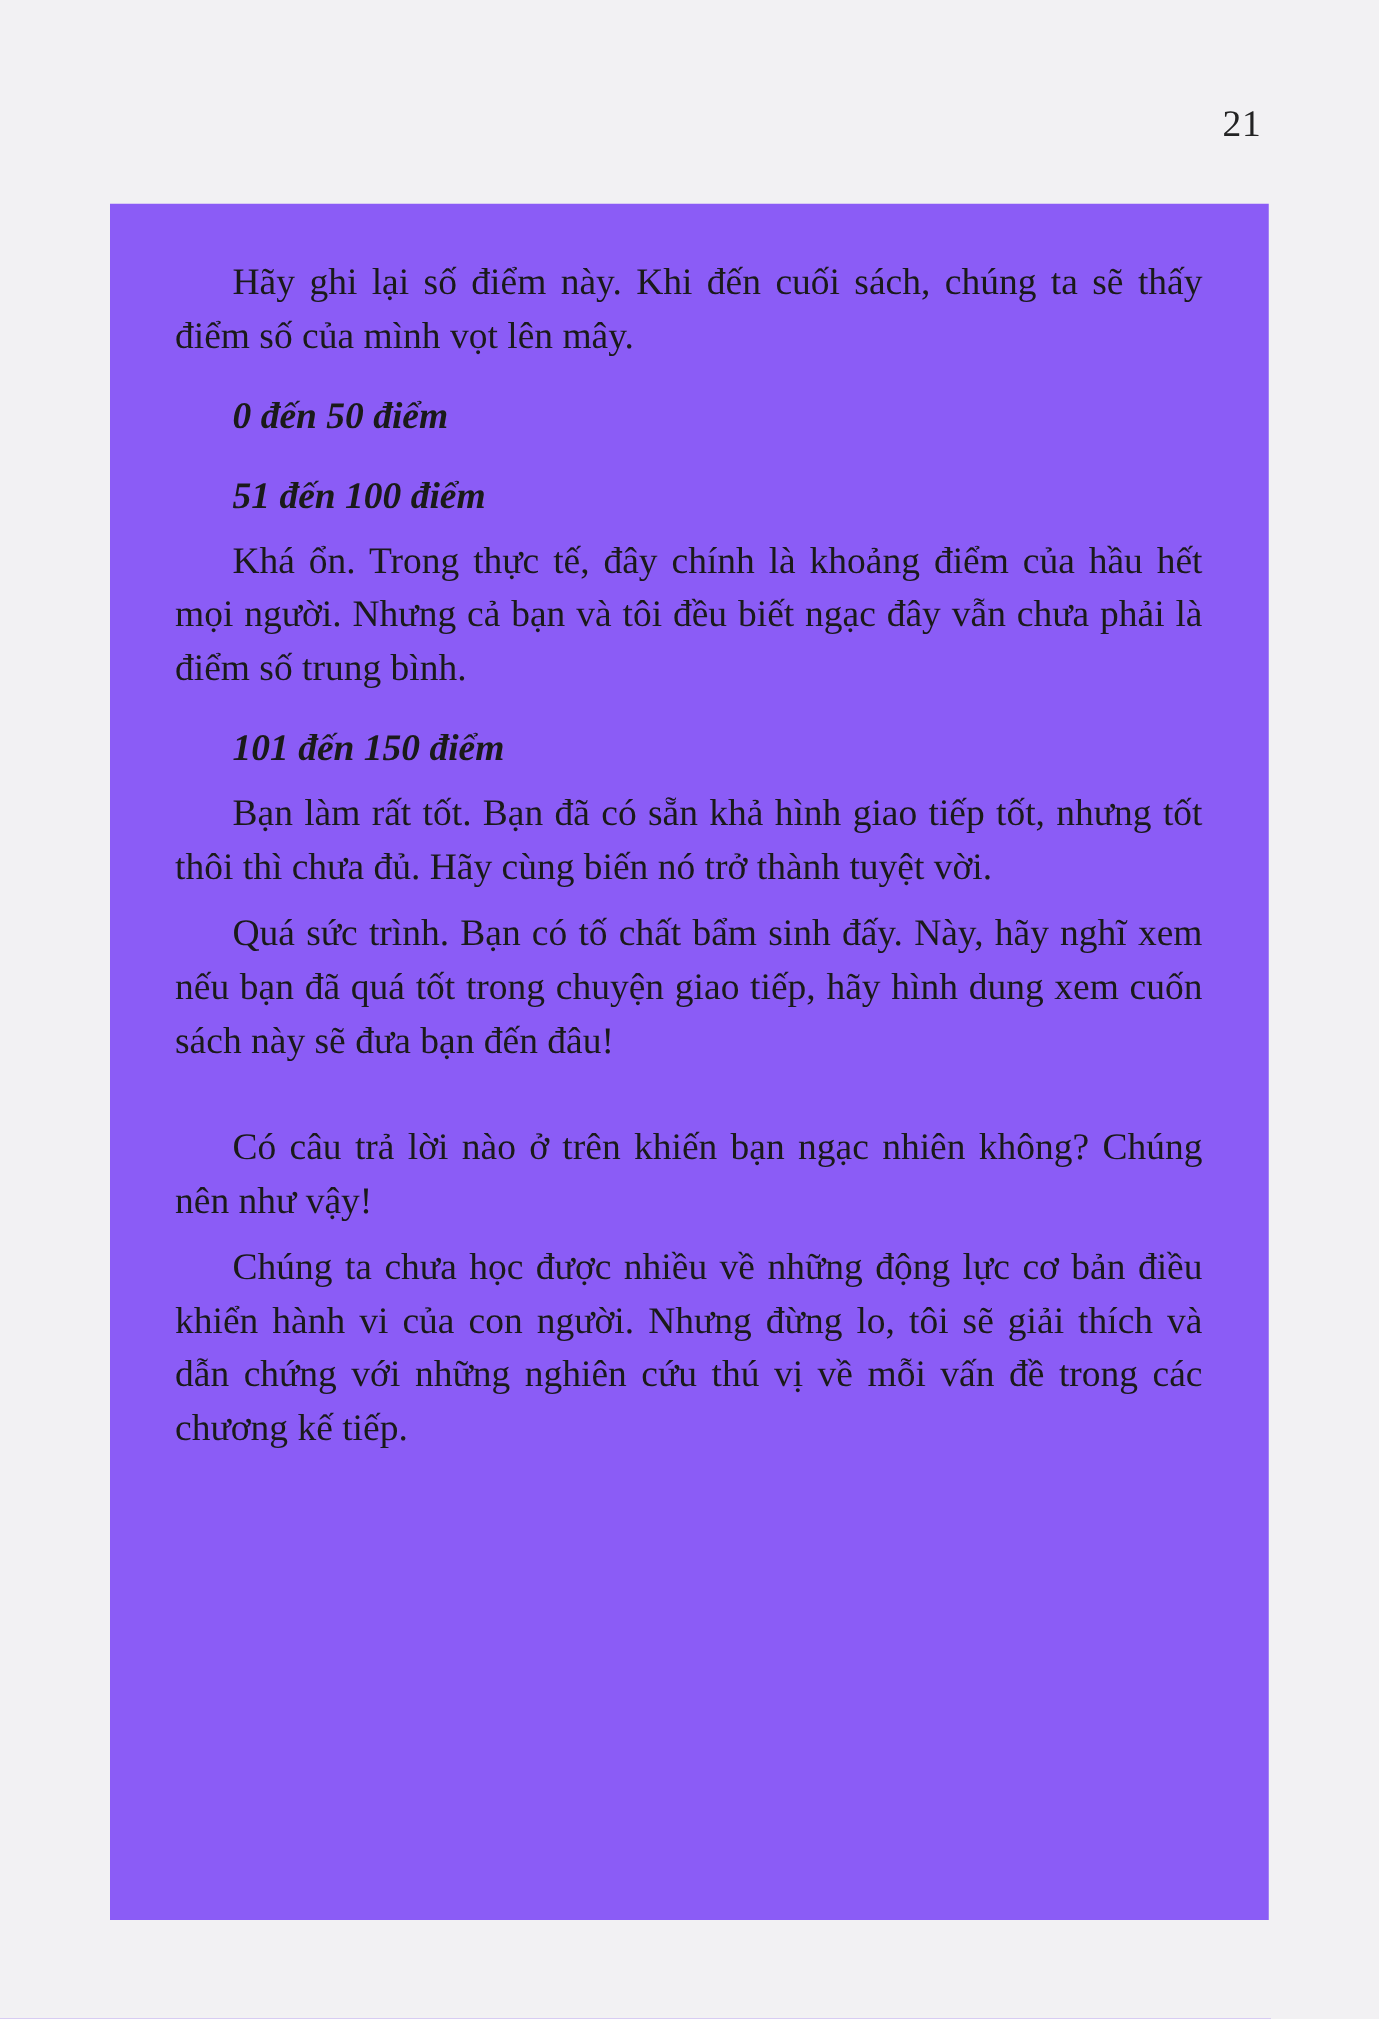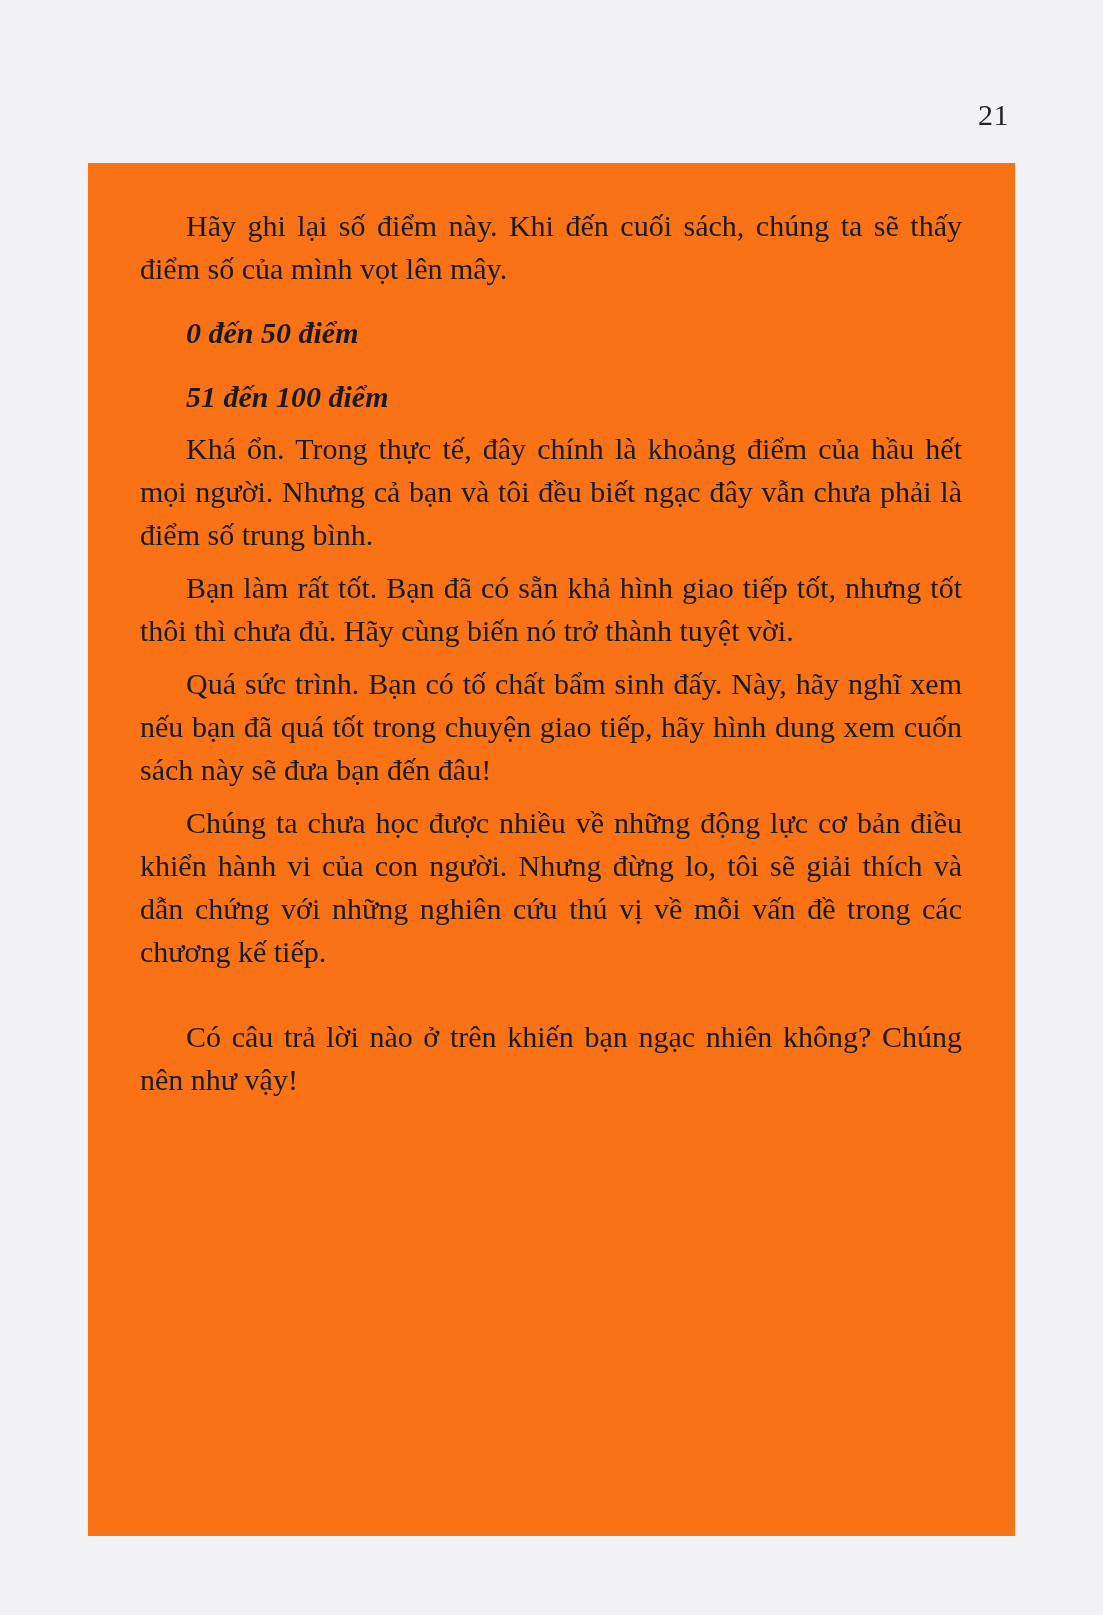--- a/index.html
+++ b/index.html
@@ -10,33 +10,33 @@
     width: 1103px;
     height: 1615px;
     background: #f2f1f3;
     overflow: hidden;
     position: relative;
     font-family: "Liberation Serif", "DejaVu Serif", serif;
   }
   .page-number {
     position: absolute;
     left: 978px;
-    top: 99px;
+    top: 84px;
     font-size: 30px;
     line-height: 32px;
     color: #232323;
     letter-spacing: 0.5px;
   }
   .book-page {
     position: absolute;
     left: 88px;
     top: 163px;
     width: 927px;
     height: 1373px;
-    background: #f97316;
+    background: #8b5cf6;
     box-sizing: border-box;
     padding: 41px 53px 0 52px;
   }
   .page-body {
     font-size: 30px;
     line-height: 43px;
     color: #1a1a1a;
     text-align: justify;
   }
   .page-body .para {
@@ -57,18 +57,19 @@
 <body>
 
 <div class="page-number">21</div>
 
 <div class="book-page">
   <div class="page-body">
       <div class="para">Hãy ghi lại số điểm này. Khi đến cuối sách, chúng ta sẽ thấy điểm số của mình vọt lên mây.</div>
       <div class="heading">0 đến 50 điểm</div>
       <div class="heading">51 đến 100 điểm</div>
       <div class="para">Khá ổn. Trong thực tế, đây chính là khoảng điểm của hầu hết mọi người. Nhưng cả bạn và tôi đều biết ngạc đây vẫn chưa phải là điểm số trung bình.</div>
+      <div class="heading">101 đến 150 điểm</div>
       <div class="para">Bạn làm rất tốt. Bạn đã có sẵn khả hình giao tiếp tốt, nhưng tốt thôi thì chưa đủ. Hãy cùng biến nó trở thành tuyệt vời.</div>
       <div class="para">Quá sức trình. Bạn có tố chất bẩm sinh đấy. Này, hãy nghĩ xem nếu bạn đã quá tốt trong chuyện giao tiếp, hãy hình dung xem cuốn sách này sẽ đưa bạn đến đâu!</div>
+      <div class="para section-break">Có câu trả lời nào ở trên khiến bạn ngạc nhiên không? Chúng nên như vậy!</div>
       <div class="para">Chúng ta chưa học được nhiều về những động lực cơ bản điều khiển hành vi của con người. Nhưng đừng lo, tôi sẽ giải thích và dẫn chứng với những nghiên cứu thú vị về mỗi vấn đề trong các chương kế tiếp.</div>
-      <div class="para section-break">Có câu trả lời nào ở trên khiến bạn ngạc nhiên không? Chúng nên như vậy!</div>
     </div>
 </div>
 
 </body></html>

